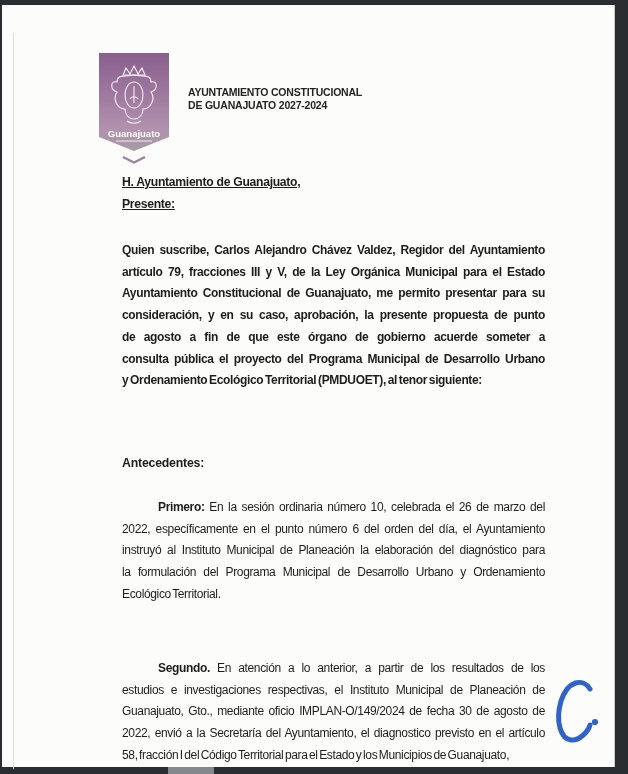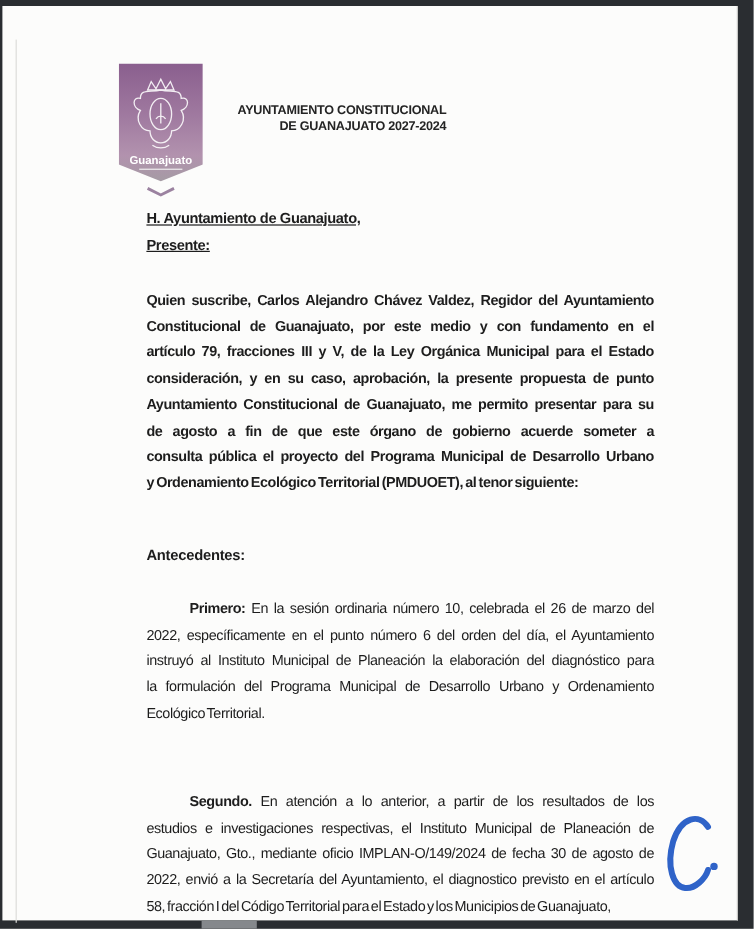--- a/index.html
+++ b/index.html
@@ -19,21 +19,21 @@
   }
   .content{position:absolute;inset:0;color:#1d1d1d;}
 
   
   .logo-wrap{position:absolute;left:97px;top:48px;width:91px;height:112px;}
   .logo-wrap svg{display:block;}
 
   
   .org-title{
     position:absolute;left:186px;top:81px;width:184px;
-    text-align:right;font-weight:bold;font-size:10.5px;line-height:12.5px;
+    text-align:left;font-weight:bold;font-size:10.5px;line-height:12.5px;
     letter-spacing:-0.2px;color:#242424;
   }
 
   
   .para{
     position:absolute;left:120px;width:423px;
     font-size:12px;line-height:21.7px;
   }
   .bold{font-weight:bold;letter-spacing:-0.35px;word-spacing:-1.2px;}
   .regular{font-weight:normal;letter-spacing:-0.35px;word-spacing:-1.5px;}
@@ -100,24 +100,23 @@
       <div>DE GUANAJUATO 2027-2024</div>
     </div>
 
     <div class="para recipient">
       <div>H. Ayuntamiento de Guanajuato,</div>
       <div>Presente:</div>
     </div>
 
     <div class="para bold intro lines">
         <div class="jline">Quien suscribe, Carlos Alejandro Chávez Valdez, Regidor del Ayuntamiento</div>
-        <div class="jline">Constitucional de Guanajuato, por este medio y con fundamento en el</div>
         <div class="jline">artículo 79, fracciones III y V, de la Ley Orgánica Municipal para el Estado</div>
+        <div class="jline">Ayuntamiento Constitucional de Guanajuato, me permito presentar para su</div>
         <div class="jline">consideración, y en su caso, aprobación, la presente propuesta de punto</div>
-        <div class="jline">Ayuntamiento Constitucional de Guanajuato, me permito presentar para su</div>
         <div class="jline">de agosto a fin de que este órgano de gobierno acuerde someter a</div>
         <div class="jline">consulta pública el proyecto del Programa Municipal de Desarrollo Urbano</div>
         <div class="jline">y Ordenamiento Ecológico Territorial (PMDUOET), al tenor siguiente:</div>
       </div>
 
     <div class="section-heading">Antecedentes:</div>
 
     <div class="para regular para-primero">
       <div class="jline first-line">
         <span class="lead">Primero:</span>

